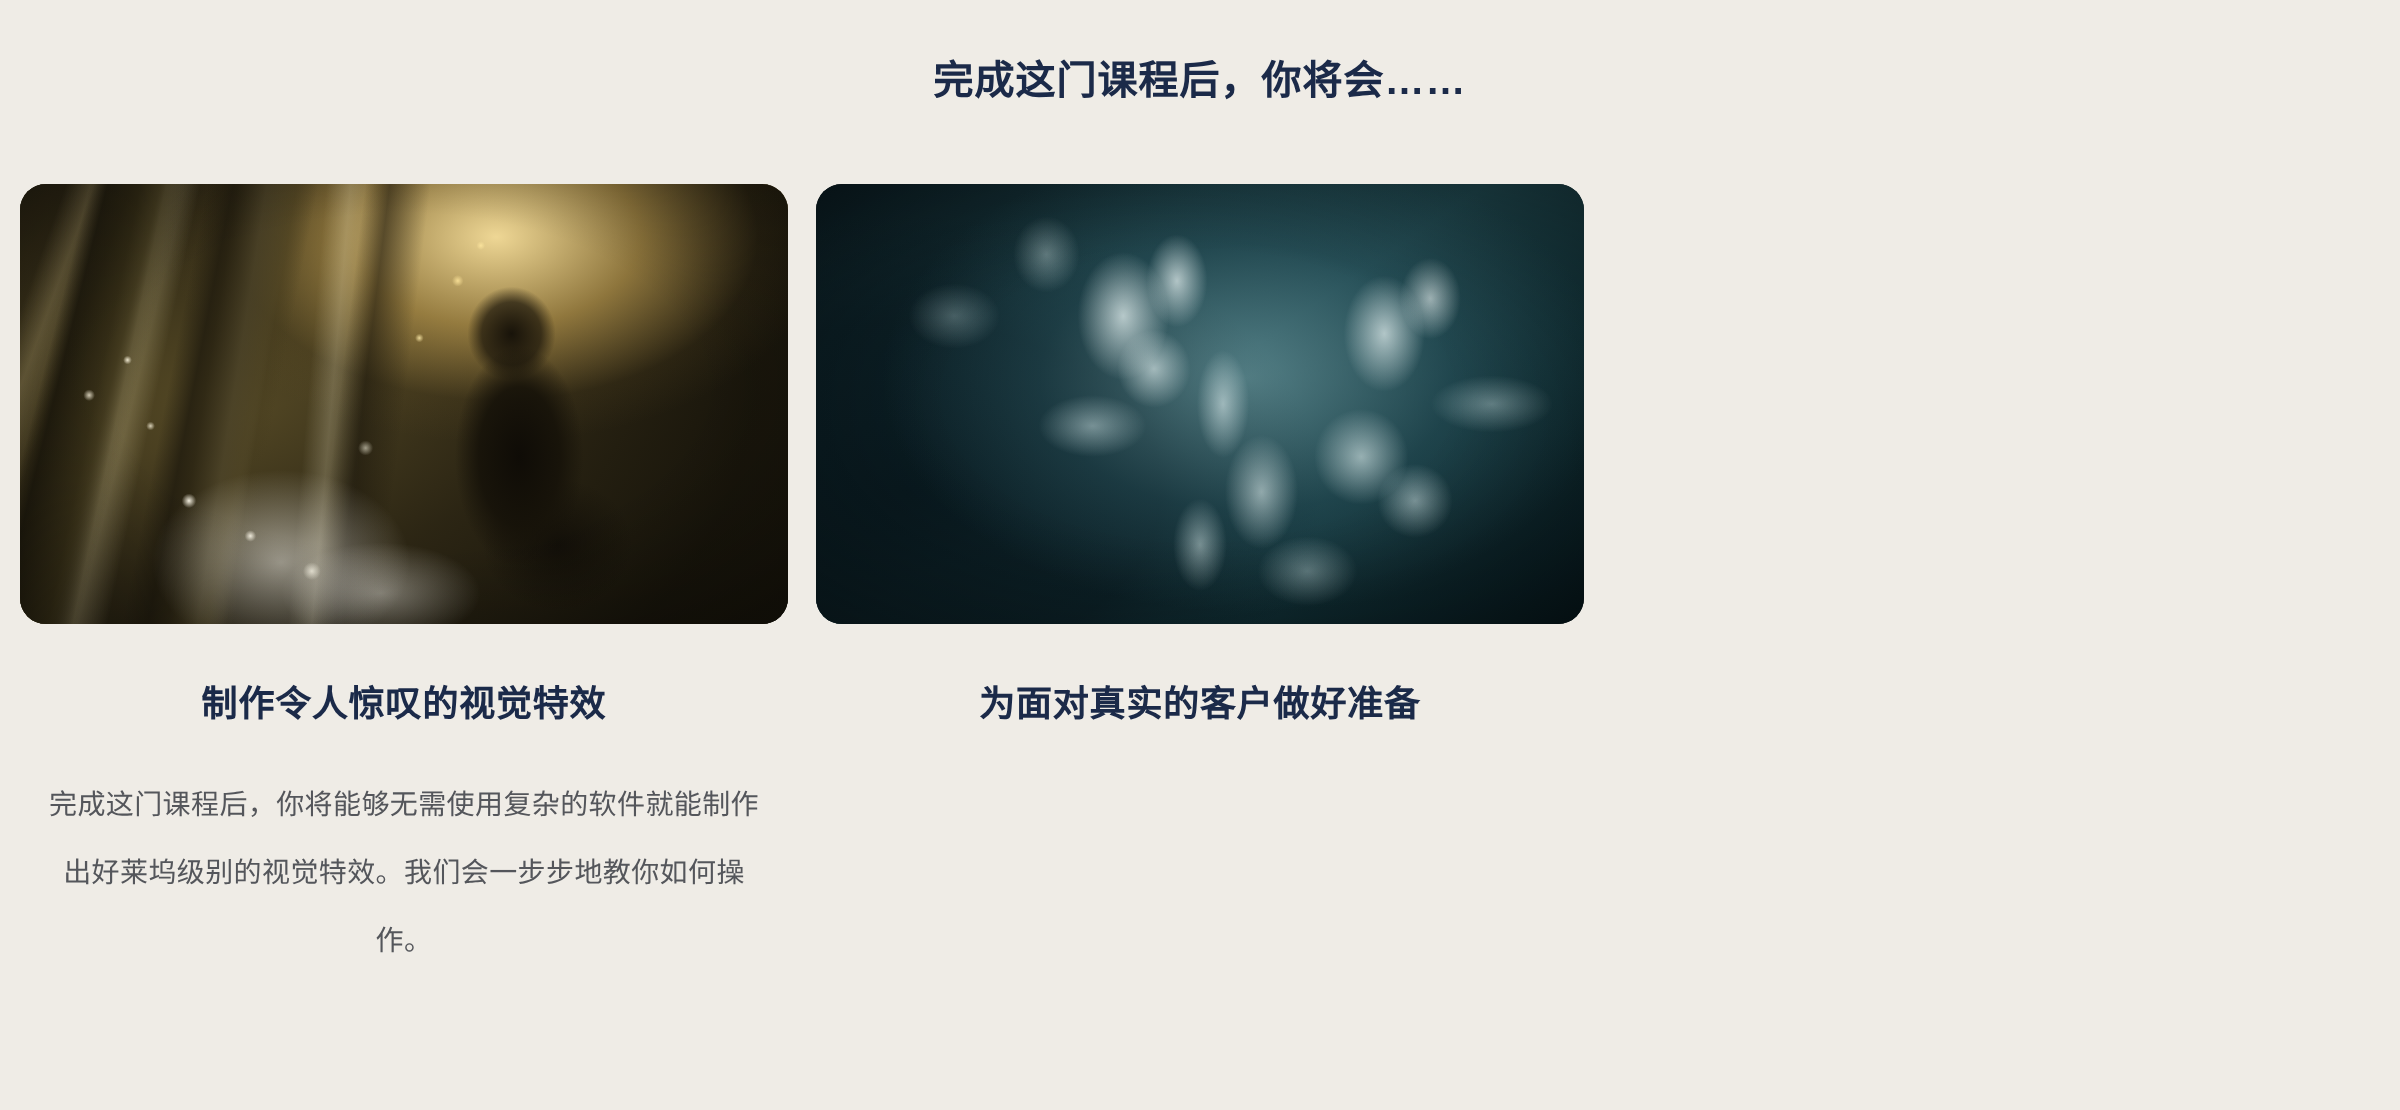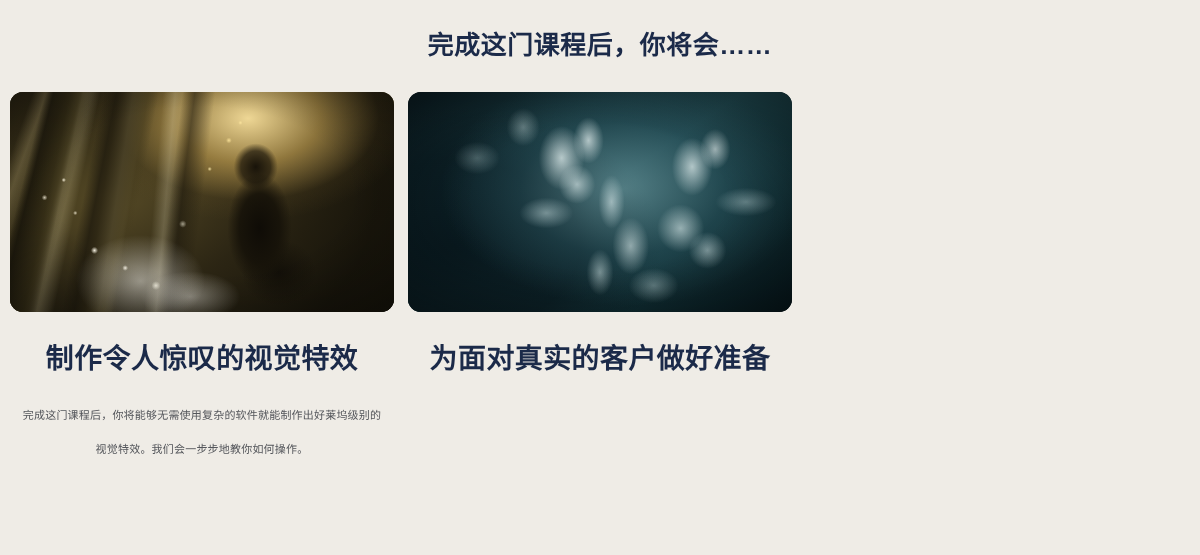--- a/index.html
+++ b/index.html
@@ -24,21 +24,21 @@
     background: #EFECE6;
   }
 
   
   .section-heading {
     position: absolute;
     top: 29px;
     left: 0;
     width: 1200px;
     text-align: center;
-    font-size: 26px;
+    font-size: 20px;
     font-weight: 700;
     letter-spacing: 0.5px;
     color: #1B2A49;
     line-height: 1.25;
     white-space: nowrap;
   }
 
   
   .cards-row {
     position: absolute;
@@ -202,33 +202,33 @@
       radial-gradient(ellipse 8% 10% at 18% 30%, rgba(200,226,226,0.30) 0%, rgba(200,226,226,0) 74%);
     mix-blend-mode: screen;
   }
   .img-smoke .vignette {
     background: radial-gradient(ellipse 86% 86% at 50% 48%, rgba(0,0,0,0) 38%, rgba(0,0,0,0.55) 100%);
   }
 
   
   .card-title {
     margin-top: 29px;
-    font-size: 28px;
+    font-size: 18px;
     font-weight: 700;
     color: #1B2A49;
     text-align: center;
     letter-spacing: 0.4px;
     line-height: 1.3;
     white-space: nowrap;
   }
 
   .card-body {
     margin-top: 21px;
     width: 366px;
-    font-size: 11px;
+    font-size: 14px;
     font-weight: 400;
     color: #54565B;
     text-align: center;
     line-height: 34px;
     letter-spacing: 0.2px;
   }
 </style>
 </head>
 <body>
 

